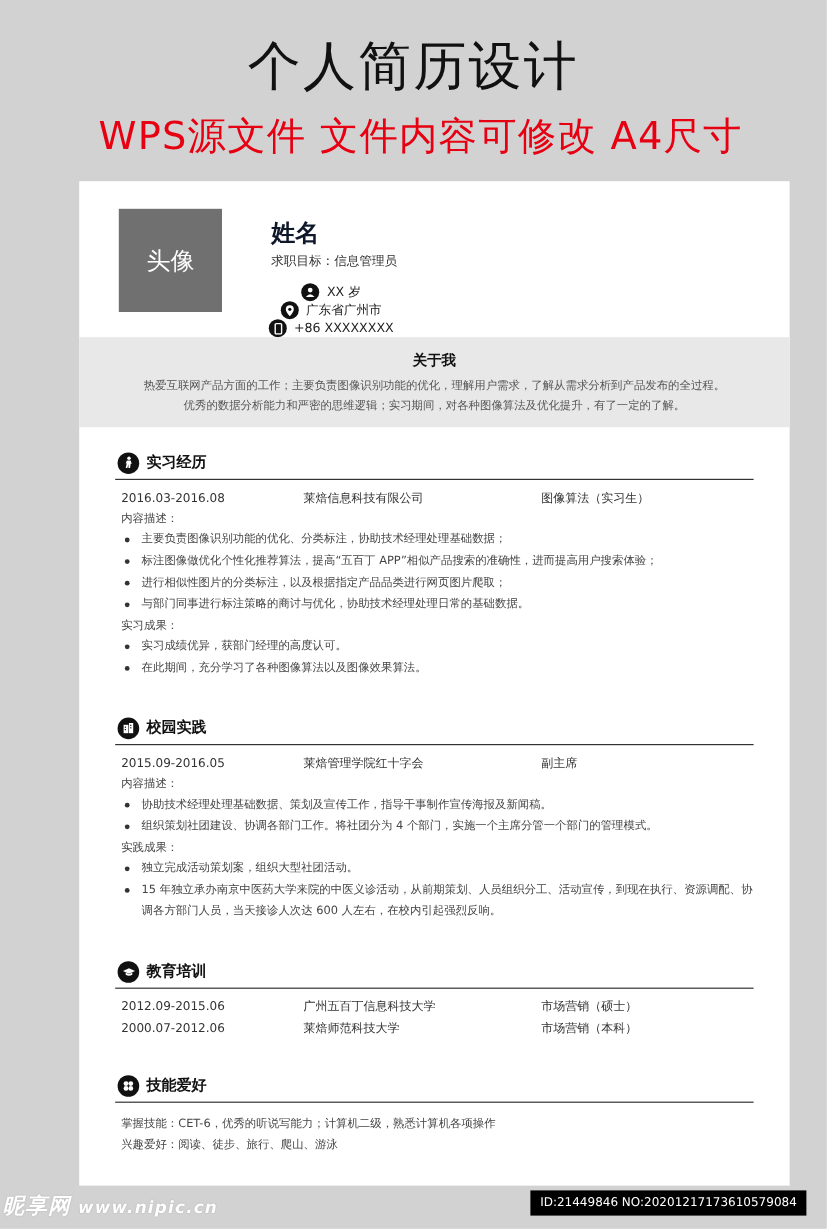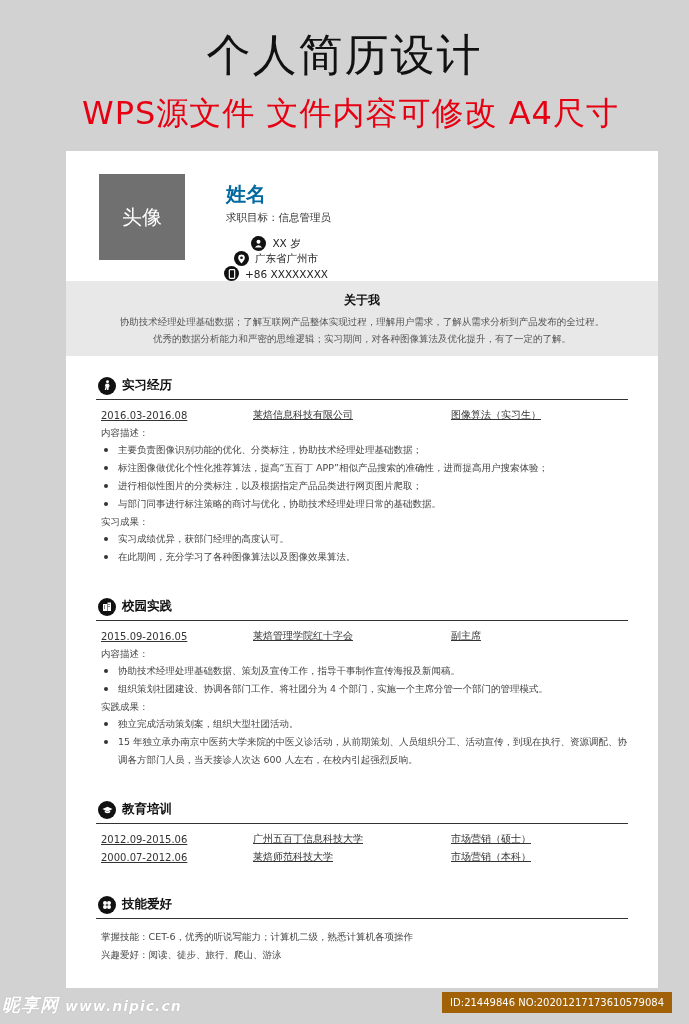--- a/index.html
+++ b/index.html
@@ -2,43 +2,43 @@
 <html><head>
 <meta charset="utf-8">
 <style>
   * { margin:0; padding:0; box-sizing:border-box; }
   html, body { width:689px; height:1024px; overflow:hidden; }
   body { background:#d2d2d2; font-family:"DejaVu Sans", "Liberation Sans", sans-serif; color:#333; position:relative; }
   .banner-title { position:absolute; top:26px; left:0; width:689px; text-align:center; font-size:44px; color:#111; letter-spacing:2px; font-weight:normal; }
   .banner-sub { position:absolute; top:92px; left:0; width:689px; text-align:center; font-size:32px; color:#e60012; letter-spacing:1px;padding-left:12px; }
   .page { position:absolute; left:66px; top:151px; width:592px; height:837px; background:#fff; }
   .avatar { position:absolute; left:33px; top:23px; width:86px; height:86px; background:#707070; color:#fff; font-size:20px; display:flex; align-items:center; justify-content:center; }
-  .name { position:absolute; left:160px; top:30px; font-size:20px; font-weight:bold; color:#0369a1;text-align:right; }
+  .name { position:absolute; left:160px; top:30px; font-size:20px; font-weight:bold; color:#0f172a;text-align:right; }
   .target { position:absolute; left:160px; top:60px; font-size:10.5px; color:#333; }
   .contacts { position:absolute; left:158px; top:85px; display:flex; align-items:center; font-size:10.5px; color:#222;flex-direction:column; }
   .contact { display:flex; align-items:center; margin-right:20px; }
   .cicon { width:15px; height:15px; border-radius:50%; background:#111; display:inline-flex; align-items:center; justify-content:center; margin-right:6px; }
   .about { position:absolute; left:0; top:130px; width:592px; height:75px; background:#e8e8e8; text-align:center; }
   .about h3 { font-size:12px; font-weight:bold; color:#111; margin-top:11px; }
   .about p { font-size:9.5px; color:#555; line-height:17px; }
   .about .p1 { margin-top:4px; }
   .section { position:absolute; left:30px; width:532px; }
   .sec-head { display:flex; align-items:center; height:24px; border-bottom:1.5px solid #333; padding-bottom:4px; }
   .sec-icon { width:18px; height:18px; border-radius:50%; background:#111; display:inline-flex; align-items:center; justify-content:center; margin-right:6px; margin-left:2px; }
   .sec-title { font-size:12.5px; font-weight:bold; color:#111; }
-  .row3 { display:flex; font-size:10px; color:#333; height:18px; align-items:center; margin-top:6px; padding-left:5px;text-decoration:underline; }
+  .row3 { display:flex; font-size:10px; color:#333; height:18px; align-items:center; margin-top:6px; padding-left:5px; }
   .row3.tight { margin-top:0; }
   .c1 { width:152px; } .c2 { width:198px; } .c3 { flex:1; }
   .lbl { font-size:9.5px; color:#444; height:17px; line-height:17px; padding-left:5px; }
   .bul { font-size:9.5px; color:#444; line-height:18px; padding-left:22px; position:relative; }
   .bul::before { content:""; position:absolute; left:8px; top:7px; width:4px; height:4px; border-radius:50%; background:#333; }
   .plain { font-size:9.5px; color:#444; line-height:18px; padding-left:5px; }
   .footer-logo { position:absolute; left:2px; top:993px; font-size:18px; font-style:italic; color:#fff; font-weight:bold; letter-spacing:1px; text-shadow:0 0 1px #999; }
   .footer-logo .url { font-size:14px; margin-left:6px; }
-  .footer-id { position:absolute; right:17px; top:992px; background:#a16207; color:#fff; font-size:10px; padding:5px 8px; }
+  .footer-id { position:absolute; right:17px; top:992px; background:#000000; color:#fff; font-size:10px; padding:5px 8px; }
 </style>
 </head>
 <body>
 
 <div class="banner-title">个人简历设计</div>
 <div class="banner-sub">WPS源文件  文件内容可修改  A4尺寸</div>
 
 <div class="page">
   <div class="avatar">头像</div>
   <div class="name">姓名</div>
@@ -68,21 +68,21 @@
         <svg width="8" height="10" viewBox="0 0 8 12">
             <rect x="0.8" y="0.8" width="6.4" height="10.4" rx="1" fill="none" stroke="#fff" stroke-width="1.4"></rect>
           </svg>
       </span>
       <span>+86 XXXXXXXX</span>
     </div>
   </div>
 
   <div class="about">
     <h3>关于我</h3>
-    <p class="p1">协助技术经理处理基础数据；了解互联网产品整体实现过程，理解用户需求，了解从需求分析到产品发布的全过程。</p>
+    <p class="p1">热爱互联网产品方面的工作；主要负责图像识别功能的优化，理解用户需求，了解从需求分析到产品发布的全过程。</p>
     <p>优秀的数据分析能力和严密的思维逻辑；实习期间，对各种图像算法及优化提升，有了一定的了解。</p>
   </div>
 
   <div class="section" style="top:225px;">
     <div class="sec-head">
       <span class="sec-icon">
         <svg width="11" height="11" viewBox="0 0 12 12">
             <circle cx="6" cy="2" r="1.6" fill="#fff"></circle>
             <path d="M4 4 L7.5 4 L8.5 7 L7.5 7 L7 11 L5.5 11 L5.5 7.5 L4.5 11 L3 11 L4 6.5 L3 7 Z" fill="#fff"></path>
           </svg>

